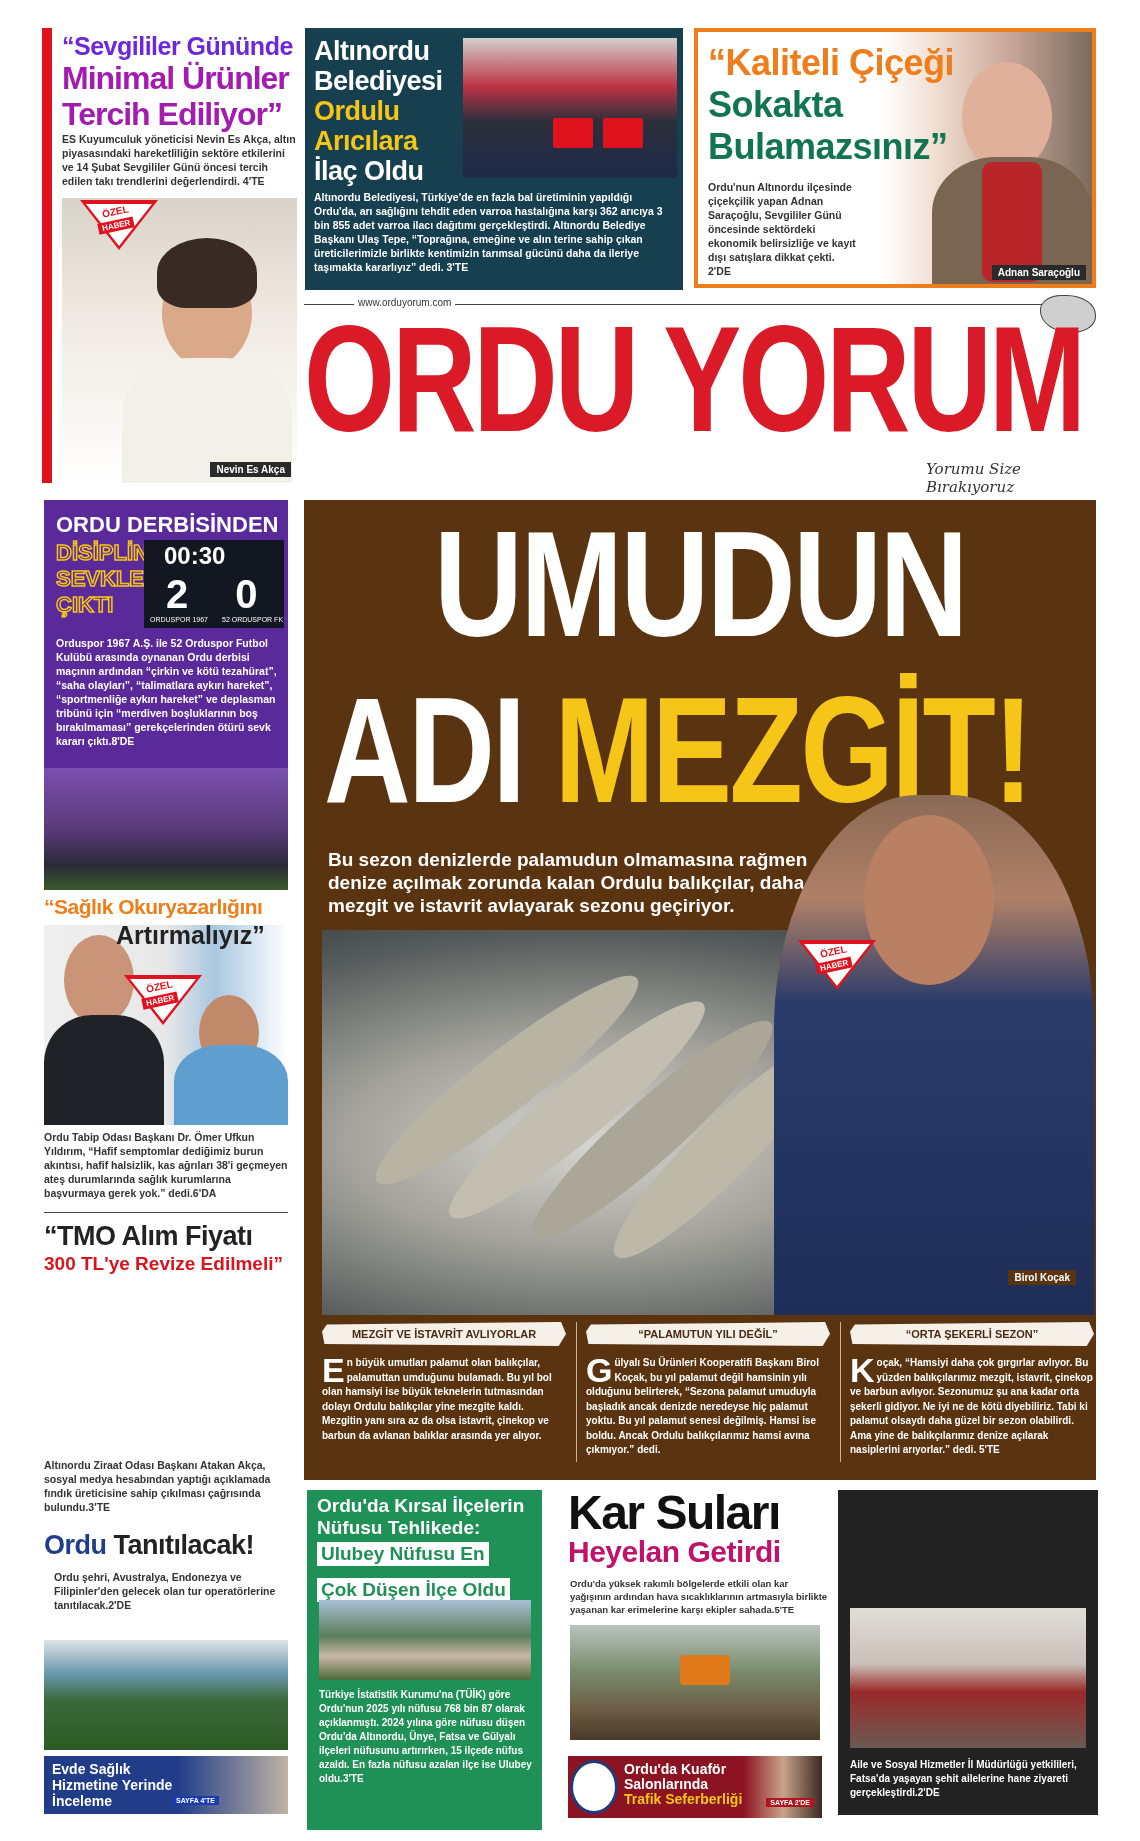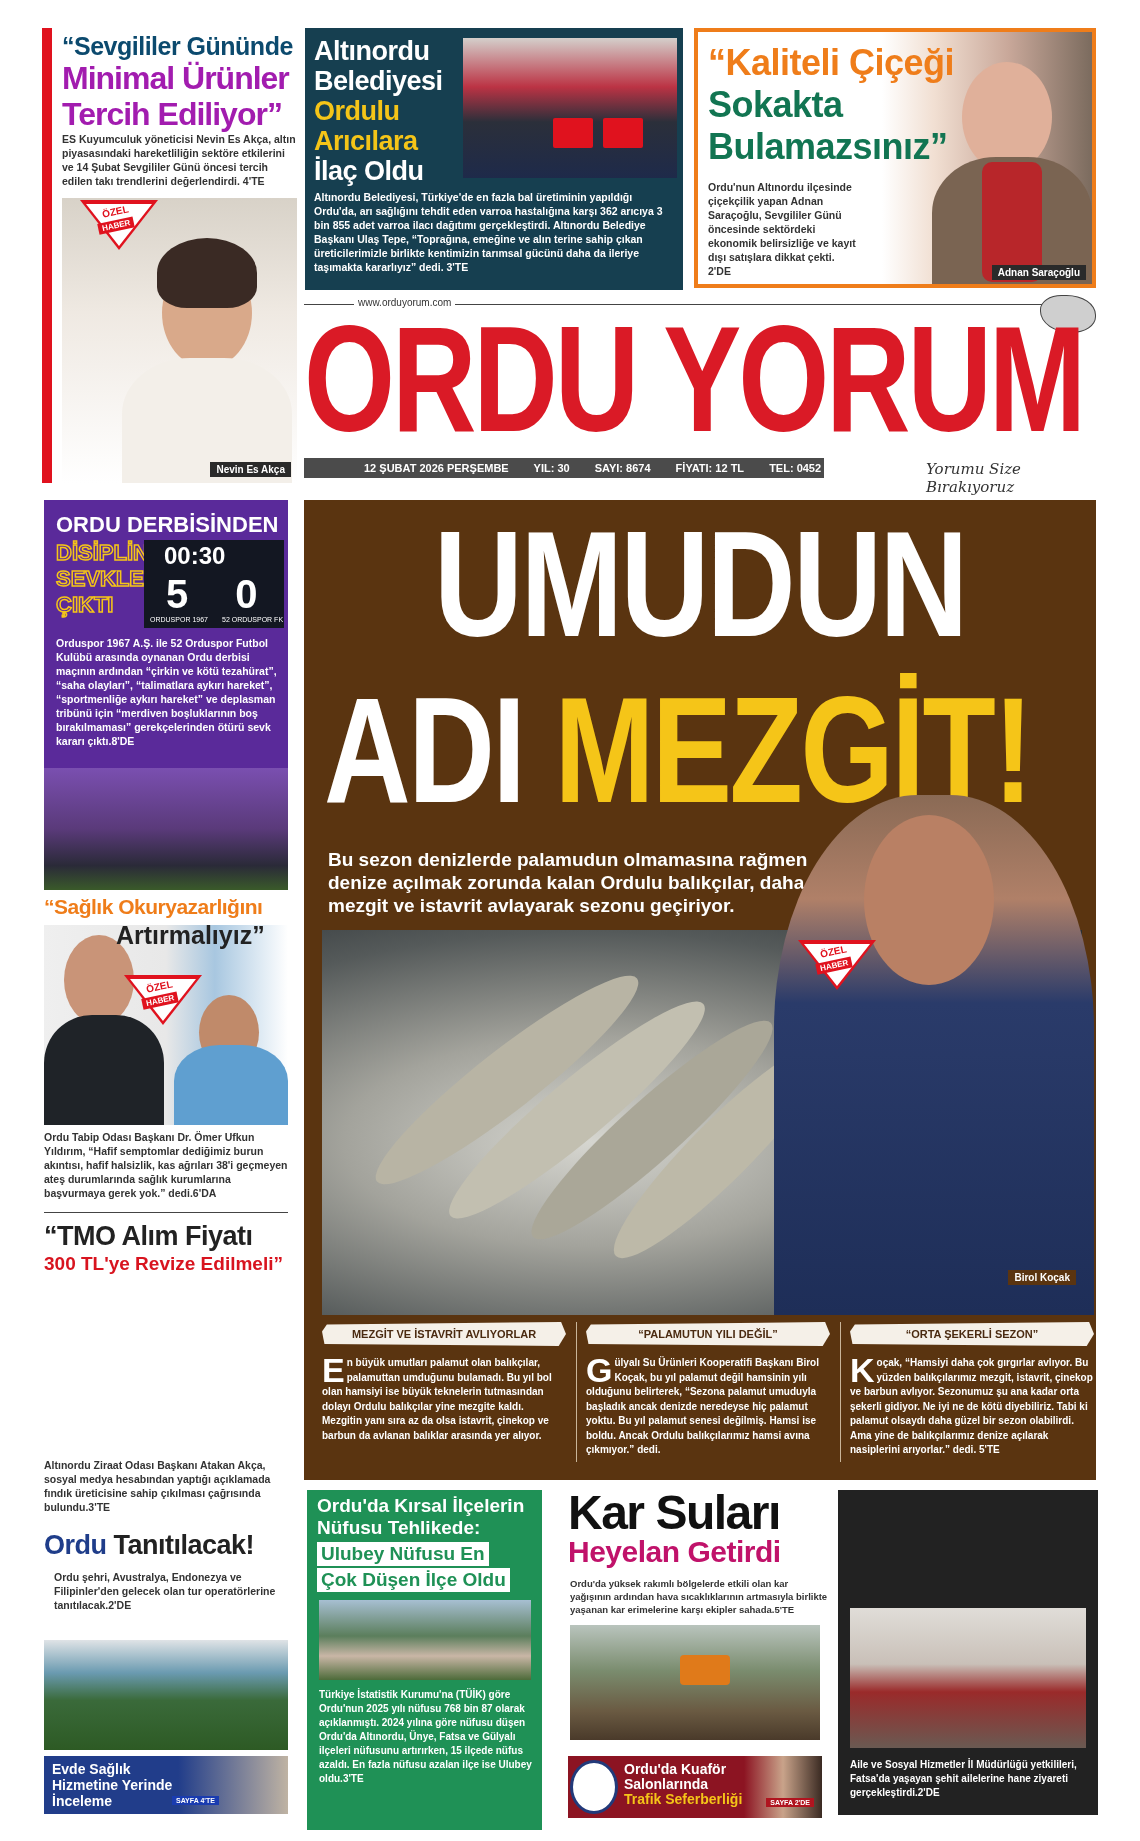--- a/index.html
+++ b/index.html
@@ -2,21 +2,21 @@
 <html><head>
 <meta charset="utf-8">
 <style>
 *{box-sizing:border-box;margin:0;padding:0}
 body{width:1140px;height:1841px;background:#fff;font-family:"Liberation Sans",sans-serif;position:relative;overflow:hidden;color:#222}
 .abs{position:absolute}
 .photo{position:absolute;overflow:hidden}
 
 #tl{left:42px;top:28px;width:255px;height:455px}
 #tl .bar{position:absolute;left:0;top:0;width:10px;height:455px;background:#e0121e}
-#tl .q1{position:absolute;left:20px;top:4px;font-size:25px;font-weight:700;color:#0c4a6e;white-space:nowrap;letter-spacing:-0.5px}
+#tl .q1{position:absolute;left:20px;top:4px;font-size:25px;font-weight:700;color:#6d28d9;white-space:nowrap;letter-spacing:-0.5px}
 #tl .q2{position:absolute;left:20px;top:32px;font-size:32px;font-weight:700;color:#a21caf;line-height:36px;letter-spacing:-1px}
 #tl .body{position:absolute;left:20px;top:104px;width:235px;font-size:10.5px;font-weight:700;line-height:14px;color:#333}
 #tl .ph{left:20px;top:170px;width:235px;height:285px;background:linear-gradient(180deg,#d8d2c8 0%,#efe9e2 40%,#fff 100%)}
 .face{position:absolute;border-radius:50%}
 .caption{position:absolute;background:#2a2a2a;color:#fff;font-size:10px;font-weight:700;padding:2px 6px}
 .ozel{position:absolute;width:78px;height:50px}
 .ozel .tri{position:absolute;left:0;top:0;width:0;height:0;border-left:39px solid transparent;border-right:39px solid transparent;border-top:50px solid #e0121e}
 .ozel .tri2{position:absolute;left:6px;top:4px;width:0;height:0;border-left:33px solid transparent;border-right:33px solid transparent;border-top:42px solid #fff}
 .ozel .t1{position:absolute;left:22px;top:6px;font-size:10px;font-weight:700;color:#e0121e;transform:rotate(-12deg)}
 .ozel .t2{position:absolute;left:18px;top:20px;font-size:8px;font-weight:700;color:#fff;background:#e0121e;padding:1px 4px;transform:rotate(-12deg)}
@@ -84,21 +84,21 @@
 #main .ozelm{right:220px;top:440px}
 .col{position:absolute;top:822px;width:244px;height:150px}
 .col .hd{position:absolute;left:0;top:0;width:244px;height:24px;background:#f5f0e8;color:#4a2a10;font-size:11px;font-weight:700;text-align:center;line-height:24px;clip-path:polygon(2% 10%,98% 0%,100% 50%,97% 100%,1% 92%,0% 40%)}
 .col .tx{position:absolute;left:0;top:34px;width:244px;font-size:10px;line-height:14.5px;color:#fff;font-weight:700}
 .col .tx .dc{float:left;font-size:34px;line-height:28px;margin-right:2px;font-weight:900}
 .colsep{position:absolute;top:822px;width:1px;height:140px;background:#c9b59a}
 
 #kirsal{left:307px;top:1490px;width:235px;height:340px;background:#1f9156}
 #kirsal .h{position:absolute;left:10px;top:5px;font-size:19px;font-weight:700;color:#fff;line-height:22px}
 #kirsal .hl{position:absolute;left:10px;top:52px;font-size:19px;font-weight:700;color:#1f9156;line-height:24px}
-#kirsal .hl div{background:#fff;display:inline-block;padding:0 4px;margin-bottom:2px}
+#kirsal .hl div{background:#fff;display:inline-block;padding:0 4px;margin-bottom:12px}
 #kirsal .ph{left:12px;top:110px;width:212px;height:80px;background:linear-gradient(180deg,#a7bfd2 0%,#5b7e5c 45%,#c9b6a6 70%,#4d6b3a 100%)}
 #kirsal .body{position:absolute;left:12px;top:198px;width:215px;font-size:10px;line-height:14px;color:#fff;font-weight:700}
 #kar{left:568px;top:1485px;width:260px;height:260px}
 #kar .h1{position:absolute;left:0;top:0;font-size:48px;font-weight:700;color:#111;white-space:nowrap;letter-spacing:-1.5px}
 #kar .h2{position:absolute;left:0;top:50px;font-size:30px;font-weight:700;color:#c0126a;white-space:nowrap;letter-spacing:-0.5px}
 #kar .body{position:absolute;left:2px;top:92px;width:258px;font-size:9.5px;line-height:13px;color:#333;font-weight:700}
 #kar .ph{left:2px;top:140px;width:250px;height:115px;background:linear-gradient(180deg,#b9c4bd 0%,#7a8c6e 40%,#6a5a42 75%,#4a3a2a 100%)}
 #kuafor{left:568px;top:1756px;width:254px;height:62px;background:#8c1422}
 #kuafor .logo{position:absolute;left:2px;top:4px;width:48px;height:54px;border-radius:50%;background:#fff;border:3px solid #223a7a}
 #kuafor .t{position:absolute;left:56px;top:6px;font-size:14px;font-weight:700;color:#fff;line-height:15px}
@@ -157,36 +157,29 @@
   <div class="h1">“Kaliteli Çiçeği</div>
   <div class="h2" style="width:260px">Sokakta Bulamazsınız”</div>
   <div class="body">Ordu'nun Altınordu ilçesinde çiçekçilik yapan Adnan Saraçoğlu, Sevgililer Günü öncesinde sektördeki ekonomik belirsizliğe ve kayıt dışı satışlara dikkat çekti. 2'DE</div>
 </div>
 
 <div id="mh" class="abs">
   <div class="line"></div>
   <div class="url">www.orduyorum.com</div>
   <div class="map"></div>
   <div class="logo">ORDU YORUM</div>
-  <div class="strip">
-    <span>12 ŞUBAT 2026 PERŞEMBE</span>
-    <span>YIL: 30</span>
-    <span>SAYI: 8674</span>
-    <span>FİYATI: 12 TL</span>
-    <span>TEL: 0452 214 44 20</span>
-  </div>
   <div class="slogan">Yorumu Size Bırakıyoruz</div>
 </div>
 
 <div id="derbi" class="abs">
   <div class="h">ORDU DERBİSİNDEN</div>
   <div class="sub" style="width:110px">DİSİPLİN SEVKLERİ ÇIKTI</div>
   <div class="score">
     <div class="t">00:30</div>
-    <div class="s">5 0</div>
+    <div class="s">2 0</div>
     <div class="n1">ORDUSPOR 1967</div>
     <div class="n2">52 ORDUSPOR FK</div>
   </div>
   <div class="body">Orduspor 1967 A.Ş. ile 52 Orduspor Futbol Kulübü arasında oynanan Ordu derbisi maçının ardından “çirkin ve kötü tezahürat”, “saha olayları”, “talimatlara aykırı hareket”, “sportmenliğe aykırı hareket” ve deplasman tribünü için “merdiven boşluklarının boş bırakılmaması” gerekçelerinden ötürü sevk kararı çıktı.8'DE</div>
   <div class="photo ph"></div>
 </div>
 
 <div id="saglik" class="abs">
   <div class="photo ph">
     <div class="face" style="left:20px;top:10px;width:70px;height:90px;background:#c99478"></div>

